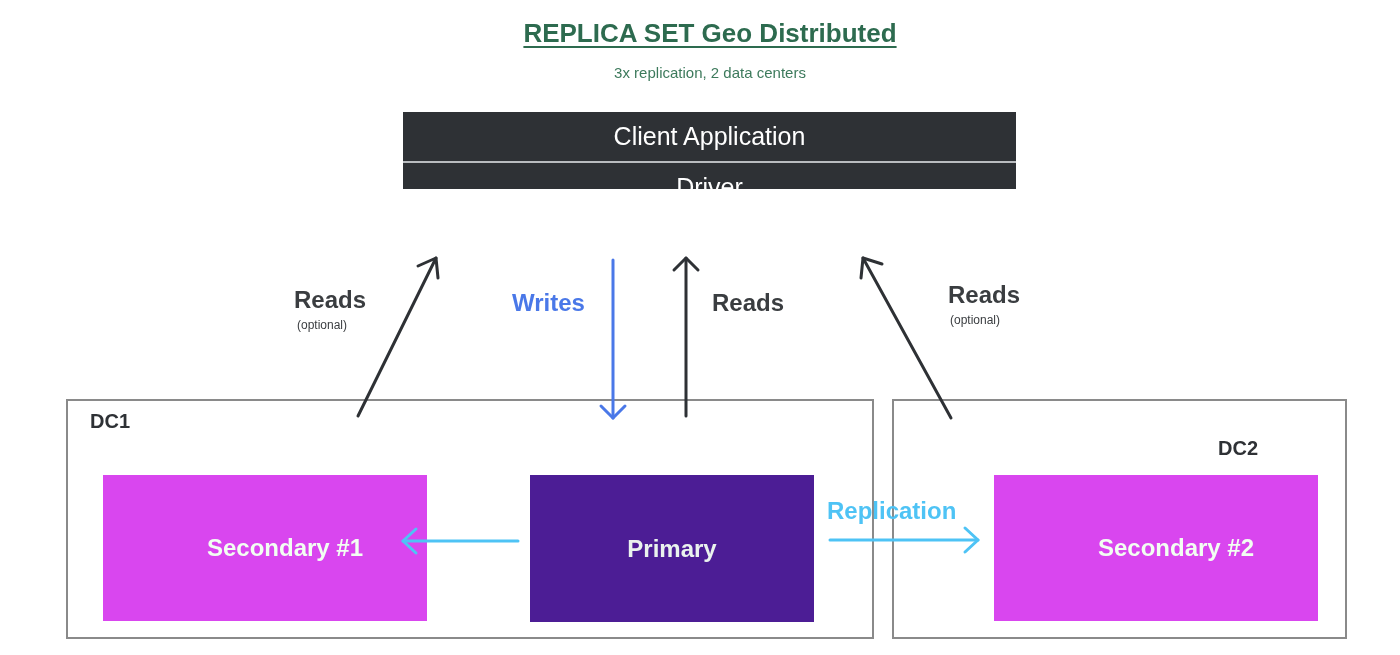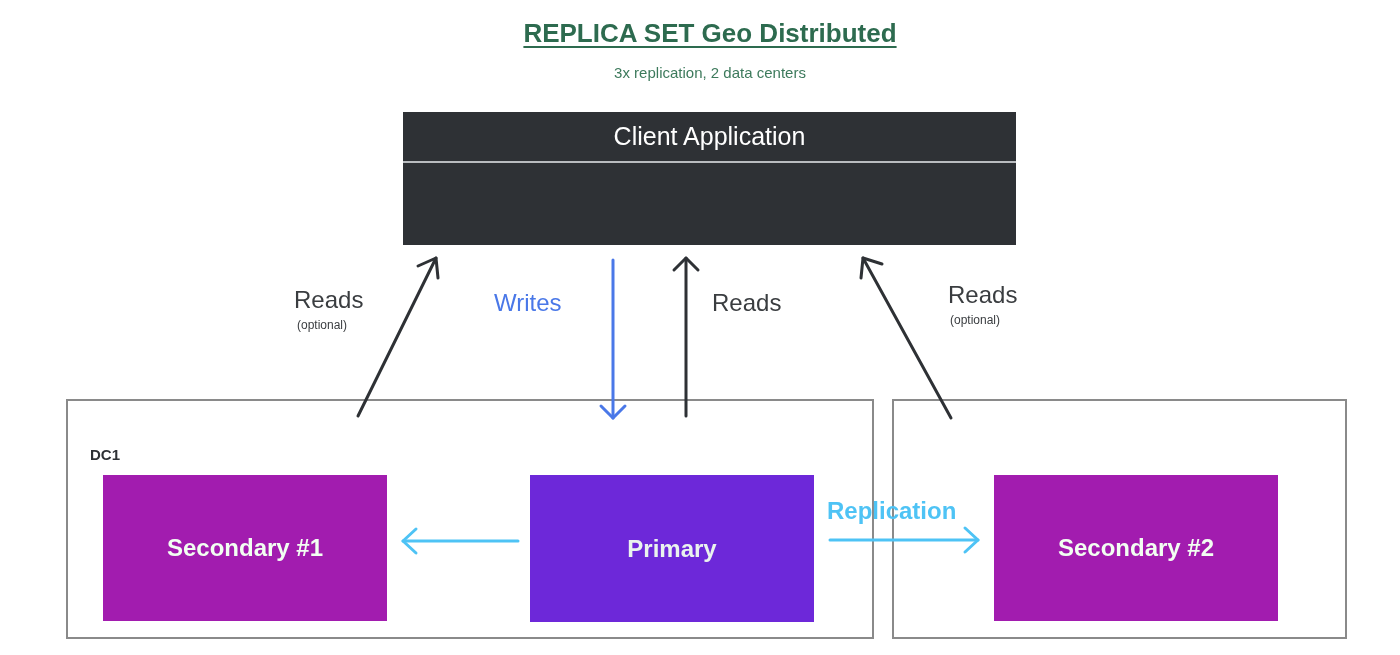--- a/index.html
+++ b/index.html
@@ -2,49 +2,50 @@
 <html><head>
   <meta charset="utf-8">
   <style>
     html, body { margin: 0; padding: 0; background: #ffffff; }
     body { width: 1400px; height: 655px; position: relative; overflow: hidden;
            font-family: "Liberation Sans", "DejaVu Sans", sans-serif; }
     .abs { position: absolute; }
     .title { left: 0; width: 1420px; top: 18px; text-align: center; font-size: 26px; font-weight: bold;
              color: #2d6b4f; text-decoration: underline; text-underline-offset: 4px; }
     .subtitle { left: 0; width: 1420px; top: 64px; text-align: center; font-size: 15px; color: #3d7a5c; }
-    .client { left: 403px; top: 112px; width: 613px; height: 133px; background: #2e3135; }
+    .client { left: 403px; top: 112px; width: 613px; height: 77px; background: #2e3135; }
     .client-row { position: absolute; left: 0; width: 100%; height: 50px; line-height: 48px;
                   text-align: center; color: #ffffff; font-size: 25px; }
     .client-row.top { top: 0; }
     .client-row.bottom { top: 51px; }
     .client-divider { position: absolute; left: 0; top: 49px; width: 100%; height: 2px; background: #b9bcbf; }
     .dc { border: 2px solid #8a8a8a; background: #ffffff; box-sizing: border-box; }
     .dc1 { left: 66px; top: 399px; width: 808px; height: 240px; }
     .dc2 { left: 892px; top: 399px; width: 455px; height: 240px; }
-    .dc-label { font-size: 15px; font-weight: bold; color: #2e3135; margin-top: 36px; }
+    .dc-label { font-size: 20px; font-weight: bold; color: #2e3135; }
     .node { display: flex; align-items: center; justify-content: center; color: #f2fff2;
             font-size: 24px; font-weight: bold; }
-    .sec { background: #a21caf; }
-    .pri { background: #6d28d9; color: #eaf3ee; }
-    .lbl { font-size: 24px; font-weight: normal; color: #3a3d40; }
+    .sec { background: #d946ef; padding-left: 40px; }
+    .pri { background: #4c1d95; color: #eaf3ee; }
+    .lbl { font-size: 24px; font-weight: bold; color: #3a3d40; }
     .sublbl { font-size: 12px; color: #3a3d40; }
     .writes { color: #4a78e8; }
     .repl { color: #4ec3f5; font-size: 24px; font-weight: bold; }
     svg.overlay { position: absolute; left: 0; top: 0; }
   </style>
 </head>
 <body>
 
 <div class="abs title">REPLICA SET Geo Distributed</div>
 <div class="abs subtitle">3x replication, 2 data centers</div>
 
 <div class="abs client">
   <div class="client-row top">Client Application</div>
   <div class="client-divider"></div>
+  <div class="client-row bottom">Driver</div>
 </div>
 
 <div class="abs dc dc1"></div>
 <div class="abs dc dc2"></div>
 <div class="abs dc-label" style="left:90px; top:410px;">DC1</div>
 <div class="abs dc-label" style="left:1218px; top:437px;">DC2</div>
 
 <div class="abs node sec" style="left:103px; top:475px; width:284px; height:146px;">Secondary #1</div>
 <div class="abs node pri" style="left:530px; top:475px; width:284px; height:147px;">Primary</div>
 <div class="abs node sec" style="left:994px; top:475px; width:284px; height:146px;">Secondary #2</div>
@@ -79,17 +80,17 @@
 
     <g stroke="#4ec3f5" stroke-width="3">
       <line x1="830" y1="540" x2="978" y2="540"></line>
       <polyline points="965,528 978,540 965,552"></polyline>
     </g>
   </g>
 </svg>
 
 <div class="abs lbl" style="left:294px; top:286px;">Reads</div>
 <div class="abs sublbl" style="left:297px; top:318px;">(optional)</div>
-<div class="abs lbl writes" style="left:494px; top:289px;">Writes</div>
+<div class="abs lbl writes" style="left:512px; top:289px;">Writes</div>
 <div class="abs lbl" style="left:712px; top:289px;">Reads</div>
 <div class="abs lbl" style="left:948px; top:281px;">Reads</div>
 <div class="abs sublbl" style="left:950px; top:313px;">(optional)</div>
 <div class="abs repl" style="left:827px; top:497px;">Replication</div>
 
 </body></html>

